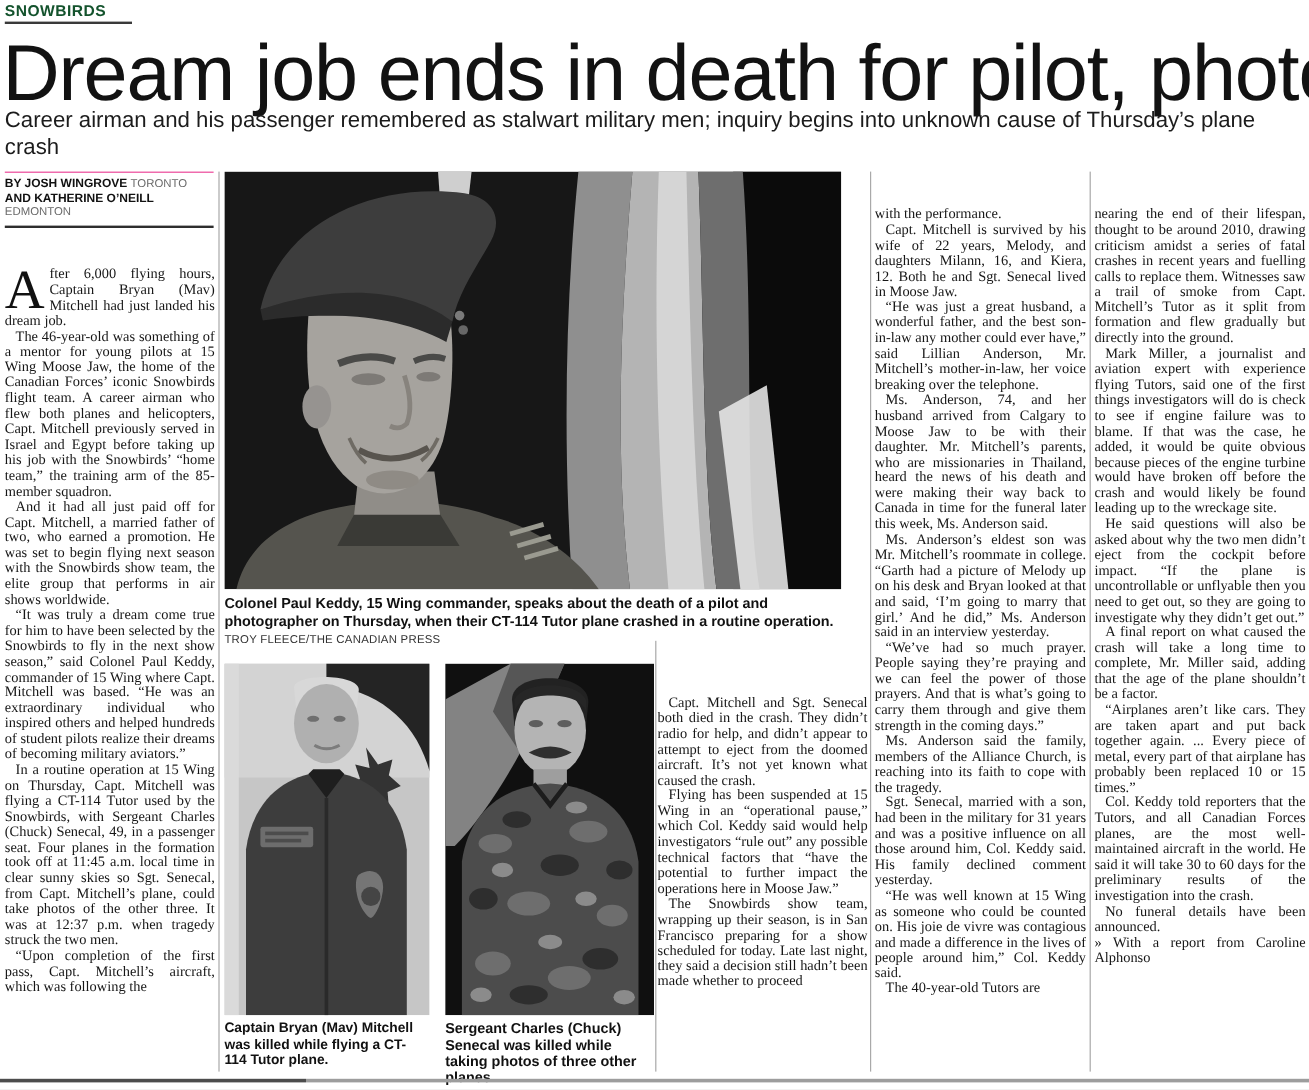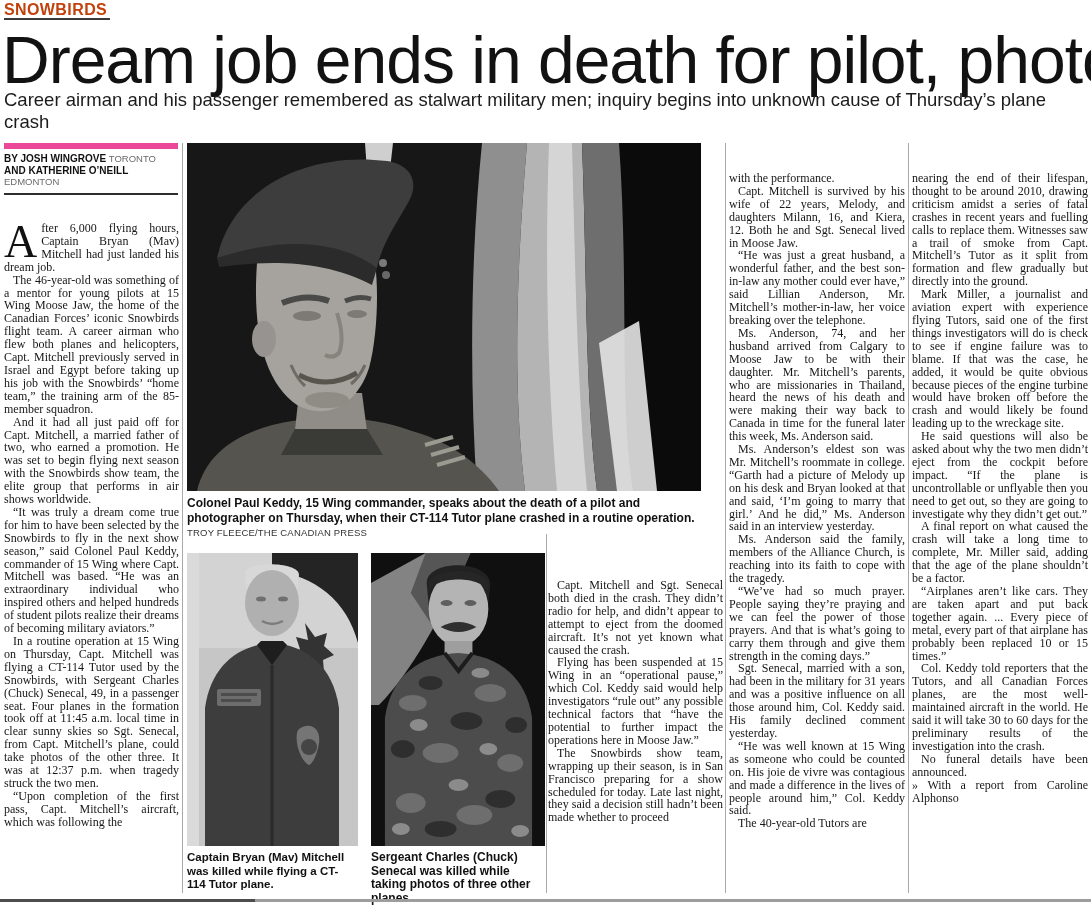--- a/index.html
+++ b/index.html
@@ -6,36 +6,36 @@
   html,body { background:#e8e8e8; }
   #page {
     position:relative; width:1091px; height:908px; background:#ffffff;
     font-family:"Liberation Serif", serif; color:#161616; overflow:hidden;
     margin:0 auto;
   }
   
   .kicker {
     position:absolute; left:4px; top:1px;
     font-family:"Liberation Sans", sans-serif; font-weight:bold;
-    font-size:16px; letter-spacing:.4px; color:#c2410c;
+    font-size:13px; letter-spacing:.4px; color:#14532d;
   }
   .kicker-rule { position:absolute; left:4px; top:18px; width:106px; height:2px; background:#3a3a3a; }
   .headline {
     position:absolute; left:2px; top:22px; width:1085px;
     font-family:"Liberation Sans", sans-serif; font-weight:400;
     font-size:66px; letter-spacing:-1px; color:#121212; white-space:nowrap;
   }
   .deck {
     position:absolute; left:4px; top:89px; width:1085px;
     font-family:"Liberation Sans", sans-serif; font-size:18.5px; color:#1c1c1c;
   }
   
   .byline {
     position:absolute; left:4px; top:143px; width:174px;
-    border-top:6px solid #ec4899; border-bottom:2px solid #2e2e2e;
+    border-top:1px solid #ec4899; border-bottom:2px solid #2e2e2e;
     padding:4px 0 5px 0;
     font-family:"Liberation Sans", sans-serif; font-size:10px; line-height:11.5px;
   }
   .byline b { color:#111; }
   .byline .loc { color:#6a6a6a; font-weight:normal; font-size:9.5px; }
   
   .bodycol {
     position:absolute; overflow:hidden;
     font-size:12px; line-height:12.9px; text-align:justify;margin-top:39px;
   }
@@ -226,22 +226,22 @@
       </div>
   </div>
 
   <div class="bodycol" id="col5">
     <div>
         <p class="flush">with the performance.</p>
         <p>Capt. Mitchell is survived by his wife of 22 years, Melody, and daughters Milann, 16, and Kiera, 12. Both he and Sgt. Senecal lived in Moose Jaw.</p>
         <p>“He was just a great husband, a wonderful father, and the best son-in-law any mother could ever have,” said Lillian Anderson, Mr. Mitchell’s mother-in-law, her voice breaking over the telephone.</p>
         <p>Ms. Anderson, 74, and her husband arrived from Calgary to Moose Jaw to be with their daughter. Mr. Mitchell’s parents, who are missionaries in Thailand, heard the news of his death and were making their way back to Canada in time for the funeral later this week, Ms. Anderson said.</p>
         <p>Ms. Anderson’s eldest son was Mr. Mitchell’s roommate in college. “Garth had a picture of Melody up on his desk and Bryan looked at that and said, ‘I’m going to marry that girl.’ And he did,” Ms. Anderson said in an interview yesterday.</p>
+        <p>“We’ve had so much prayer. People saying they’re praying and we can feel the power of those prayers. And that is what’s going to carry them through and give them strength in the coming days.”</p>
         <p>Ms. Anderson said the family, members of the Alliance Church, is reaching into its faith to cope with the tragedy.</p>
-        <p>“We’ve had so much prayer. People saying they’re praying and we can feel the power of those prayers. And that is what’s going to carry them through and give them strength in the coming days.”</p>
         <p>Sgt. Senecal, married with a son, had been in the military for 31 years and was a positive influence on all those around him, Col. Keddy said. His family declined comment yesterday.</p>
         <p>“He was well known at 15 Wing as someone who could be counted on. His joie de vivre was contagious and made a difference in the lives of people around him,” Col. Keddy said.</p>
         <p>The 40-year-old Tutors are</p>
       </div>
   </div>
 
   <div class="bodycol" id="col6">
     <div>
         <p class="flush">nearing the end of their lifespan, thought to be around 2010, drawing criticism amidst a series of fatal crashes in recent years and fuelling calls to replace them. Witnesses saw a trail of smoke from Capt. Mitchell’s Tutor as it split from formation and flew gradually but directly into the ground.</p>
         <p>Mark Miller, a journalist and aviation expert with experience flying Tutors, said one of the first things investigators will do is check to see if engine failure was to blame. If that was the case, he added, it would be quite obvious because pieces of the engine turbine would have broken off before the crash and would likely be found leading up to the wreckage site.</p>

